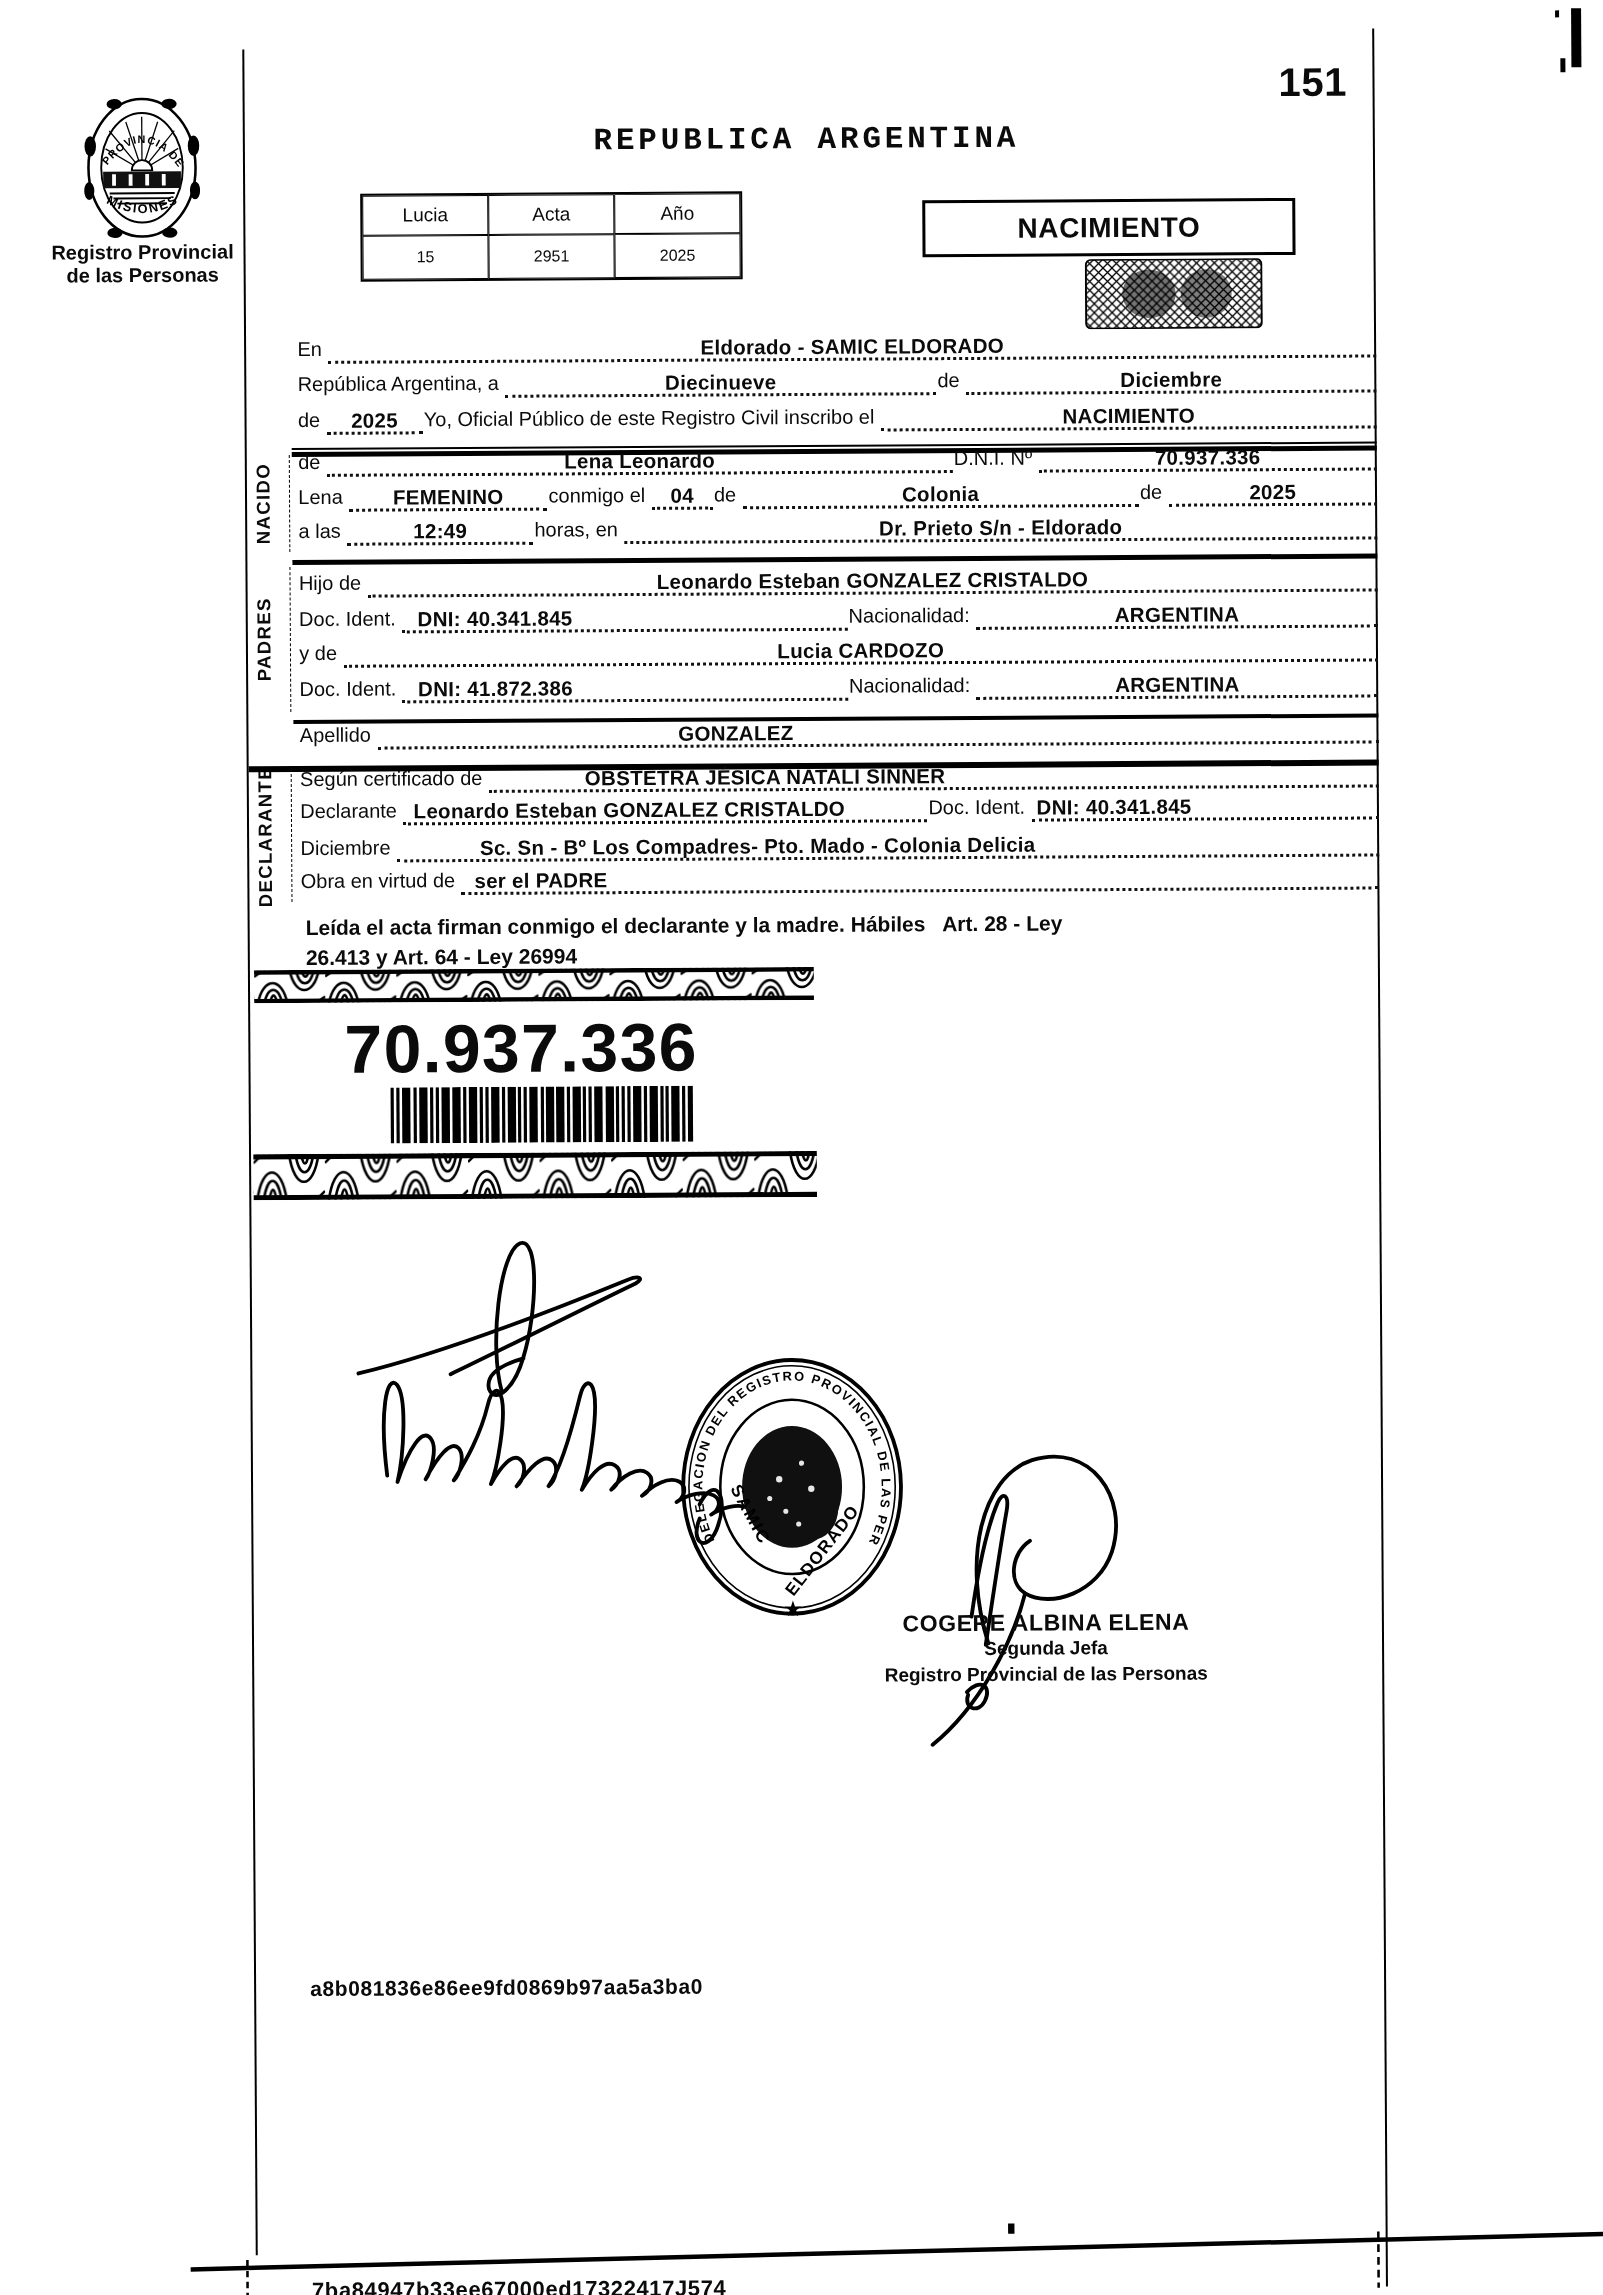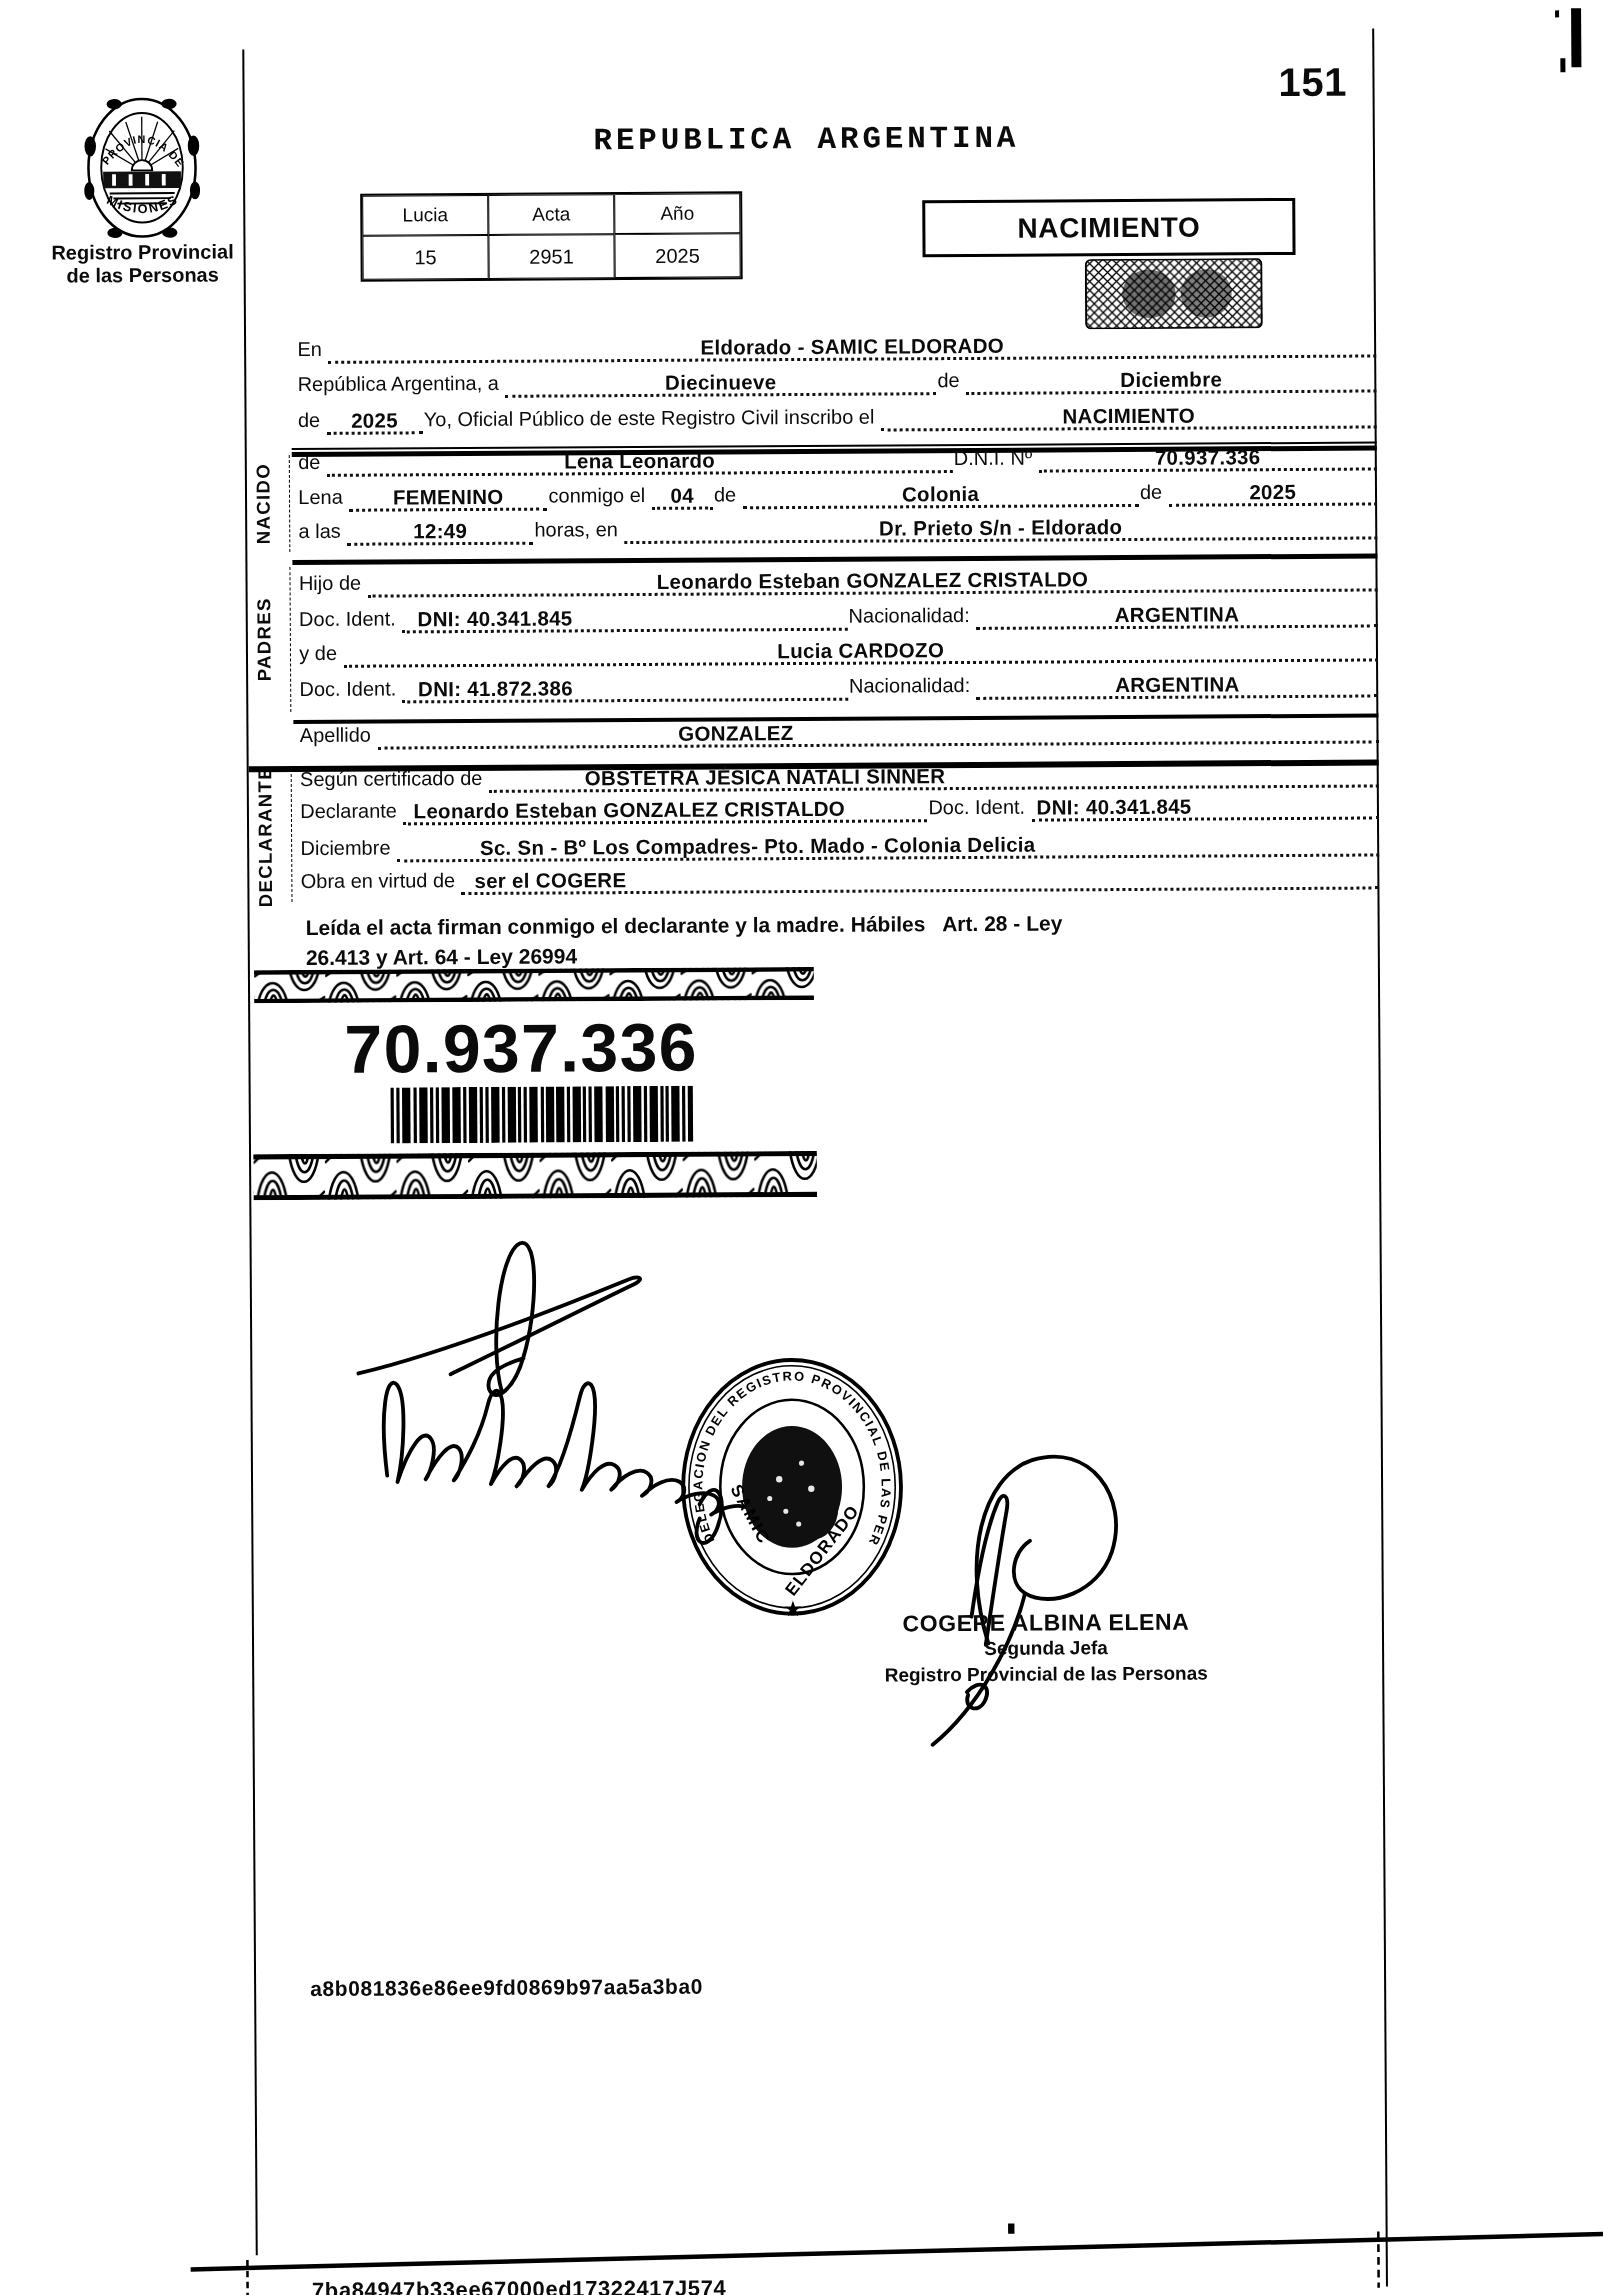--- a/index.html
+++ b/index.html
@@ -12,21 +12,21 @@
   .doc-title{position:absolute;left:384px;top:122px;width:857px;text-align:center;
              font-family:"Liberation Mono",monospace;font-weight:bold;font-size:31px;letter-spacing:3.8px;}
   .logo-text{position:absolute;left:55px;width:186px;text-align:center;font-weight:600;font-size:20px;line-height:23px;}
   .pageno{position:absolute;left:1285px;top:63px;font-size:40px;font-weight:600;letter-spacing:0.6px;}
   .corner-bar{position:absolute;left:1578px;top:12.8px;width:10.2px;height:59px;background:#000;}
   .speck{position:absolute;background:#000;}
 
   .acta-table{position:absolute;left:366px;top:191px;border:2.6px solid #000;display:grid;
               grid-template-columns:126px 126px 126px;}
   .acta-table .c{border:1.9px solid #000;display:flex;align-items:center;justify-content:center;font-size:19px;height:38px;}
-  .acta-table .v{height:42px;font-size:20px;}
+  .acta-table .v{height:42px;font-size:16px;}
 
   .type-box{position:absolute;left:928px;top:201px;width:367px;height:51px;border:3.2px solid #000;
             display:flex;align-items:center;justify-content:center;font-size:28px;font-weight:bold;letter-spacing:0.6px;}
 
   
   .vline{position:absolute;width:1.9px;background:#000;}
 
   
   .row{position:absolute;left:301px;right:223px;height:32px;display:flex;align-items:flex-end;}
   .lb{font-size:20px;white-space:nowrap;padding:0 6.4px 3.2px 1.3px;}
@@ -289,21 +289,21 @@
   <div class="row" style="top:828px">
     <span class="lb">Diciembre</span>
     <span class="ld start" style="padding-left:83px">
           <b class="vl">Sc. Sn - Bº Los Compadres- Pto. Mado - Colonia Delicia</b>
         </span>
   </div>
 
   <div class="row" style="top:861px">
     <span class="lb">Obra en virtud de</span>
     <span class="ld start" style="padding-left:12.8px">
-          <b class="vl">ser el COGERE</b>
+          <b class="vl">ser el PADRE</b>
         </span>
   </div>
 
   <div class="closing" style="top:910px">Leída el acta firman conmigo el declarante y la madre. Hábiles   Art. 28 - Ley</div>
   <div class="closing" style="top:940px">26.413 y Art. 64 - Ley 26994</div>
 
   <svg class="abs" style="left:253px;top:967px" width="564" height="33" viewBox="0 0 882 52">
     <defs>
       <pattern id="fp1" width="112" height="52" patternUnits="userSpaceOnUse">
         <g stroke="#000" stroke-width="4" fill="none">

